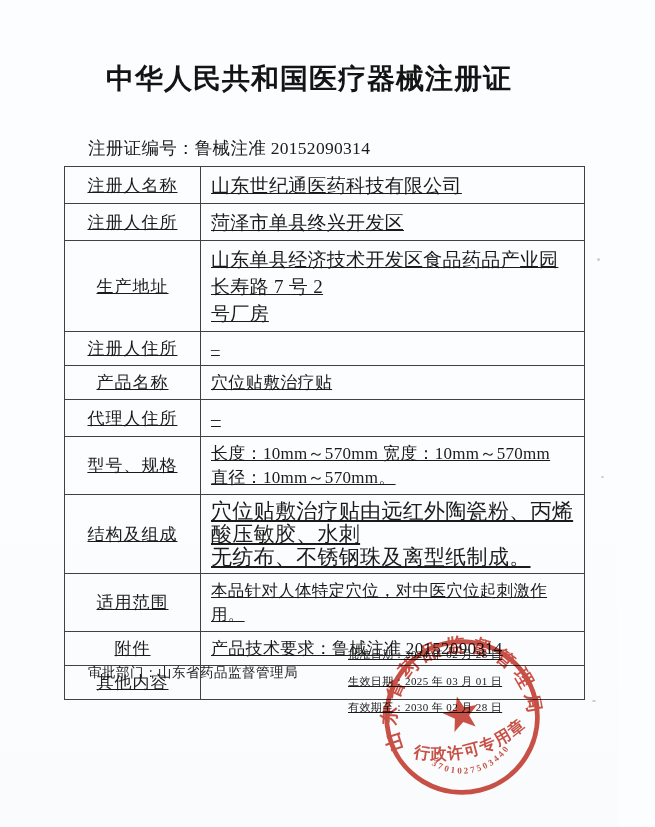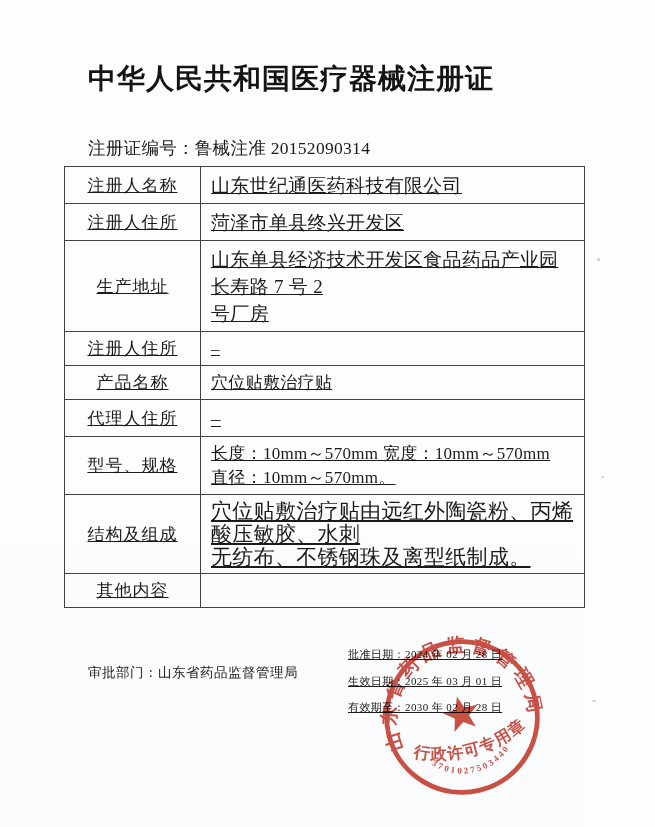--- a/index.html
+++ b/index.html
@@ -10,20 +10,21 @@
     overflow: hidden;
     background: #fbfdfe;
     font-family: "Liberation Serif", "DejaVu Serif", serif;
     color: #1b1b1b;
   }
   .page {
     position: relative;
     width: 582px;
     height: 827px;
     background: linear-gradient(180deg, #fbfdfe 0%, #fcfdfe 60%, #f9fbfc 100%);
+    padding-left: 36px;
   }
   .doc-title {
     position: absolute;
     top: 60px;
     left: 0;
     right: 0;
     margin: 0;
     text-align: center;
     font-size: 28px;
     font-weight: 700;
@@ -151,20 +152,28 @@
         </tr>
         <tr>
           <td class="cell-label">型号、规格</td>
           <td class="cell-value">长度：10mm～570mm 宽度：10mm～570mm
 直径：10mm～570mm。</td>
         </tr>
         <tr>
           <td class="cell-label">结构及组成</td>
           <td class="cell-value">穴位贴敷治疗贴由远红外陶瓷粉、丙烯酸压敏胶、水刺
 无纺布、不锈钢珠及离型纸制成。</td>
+        </tr>
+        <tr>
+          <td class="cell-label">适用范围</td>
+          <td class="cell-value">本品针对人体特定穴位，对中医穴位起刺激作用。</td>
+        </tr>
+        <tr>
+          <td class="cell-label">附件</td>
+          <td class="cell-value">产品技术要求：鲁械注准 20152090314</td>
         </tr>
         <tr>
           <td class="cell-label">其他内容</td>
           <td class="cell-value"></td>
         </tr>
       </tbody>
   </table>
 
   <div class="footer-left">审批部门：山东省药品监督管理局</div>
 

